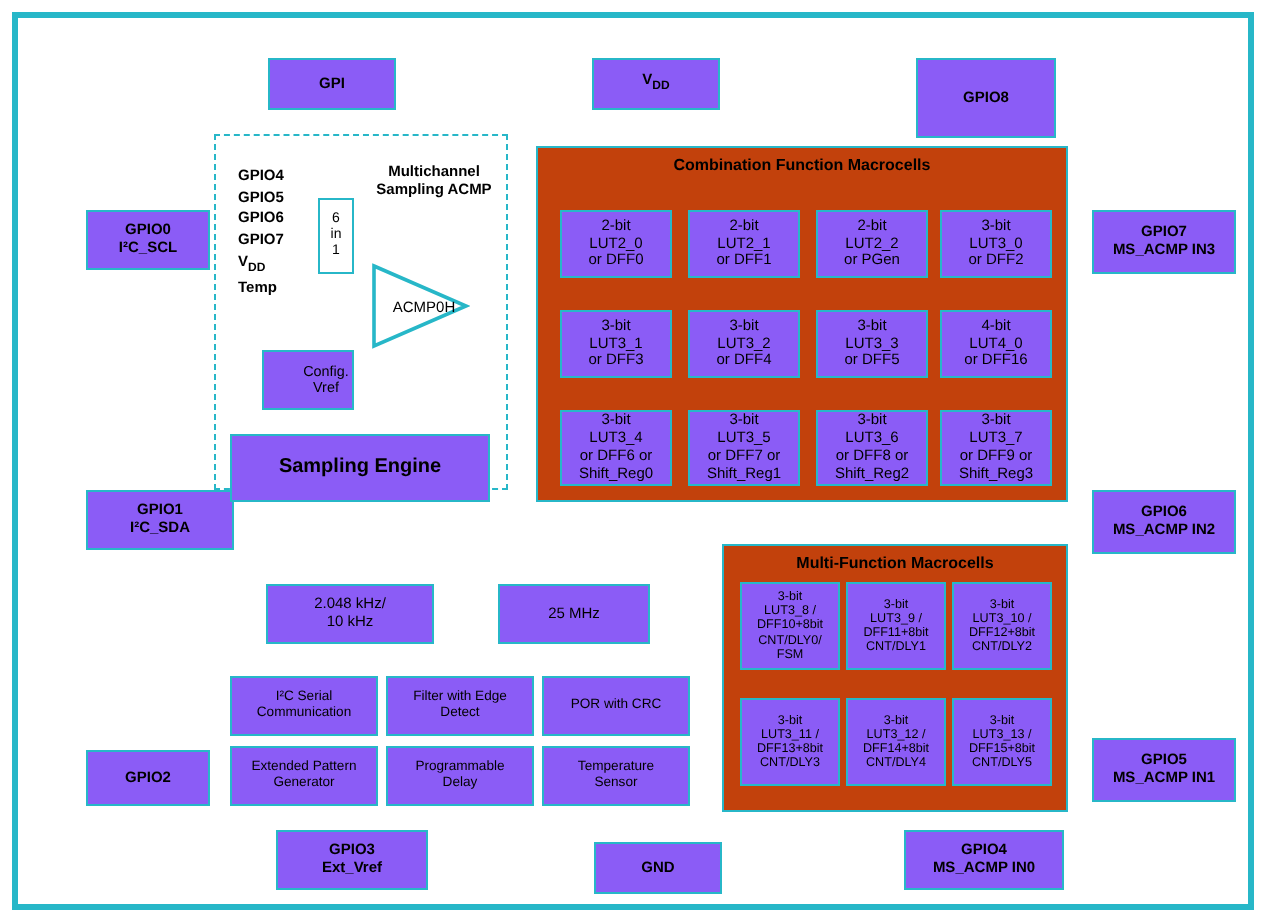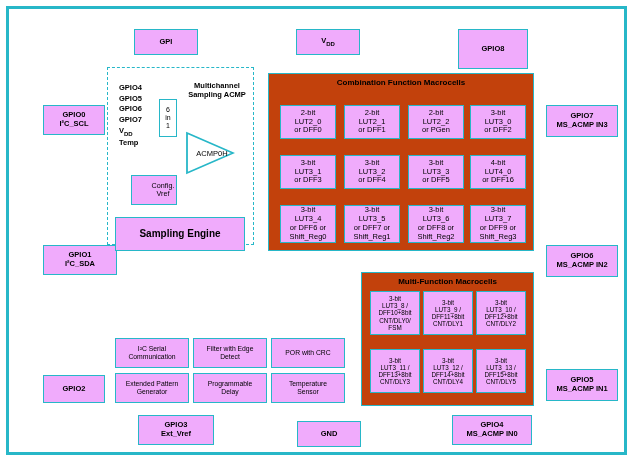--- a/index.html
+++ b/index.html
@@ -13,21 +13,21 @@
   .chip{
     position:absolute;left:6px;top:6px;width:621px;height:449px;
     border:3px solid #27b7c8;
     background:#ffffff;
     box-sizing:border-box;
   }
   
   .bx{
     position:absolute;
     border:1.6px solid #27b7c8;
-    background:#f0abfc;
+    background:#8b5cf6;
     box-sizing:border-box;
     display:flex;
     flex-direction:column;
     align-items:center;
     justify-content:center;
     text-align:center;
     color:#000000;
     font-size:7.5px;
     line-height:1.18;
     padding:1px 2px;
@@ -230,20 +230,27 @@
     <span>or DFF8 or</span>
     <span>Shift_Reg2</span>
   </div>
   <div class="bx" style="left:461px;top:196px;width:56px;height:38px;">
     <span>3-bit</span>
     <span>LUT3_7</span>
     <span>or DFF9 or</span>
     <span>Shift_Reg3</span>
   </div>
 
+  <div class="bx" style="left:124px;top:283px;width:84px;height:30px;">
+    <span>2.048 kHz/</span>
+    <span>10 kHz</span>
+  </div>
+  <div class="bx" style="left:240px;top:283px;width:76px;height:30px;">
+    <span>25 MHz</span>
+  </div>
 
   <div class="group" style="left:352px;top:263px;width:173px;height:134px;">
     <div class="gtitle">Multi-Function Macrocells</div>
   </div>
 
   <div class="bx tiny" style="left:361px;top:282px;width:50px;height:44px;">
     <span>3-bit</span>
     <span>LUT3_8 /</span>
     <span>DFF10+8bit</span>
     <span>CNT/DLY0/</span>

